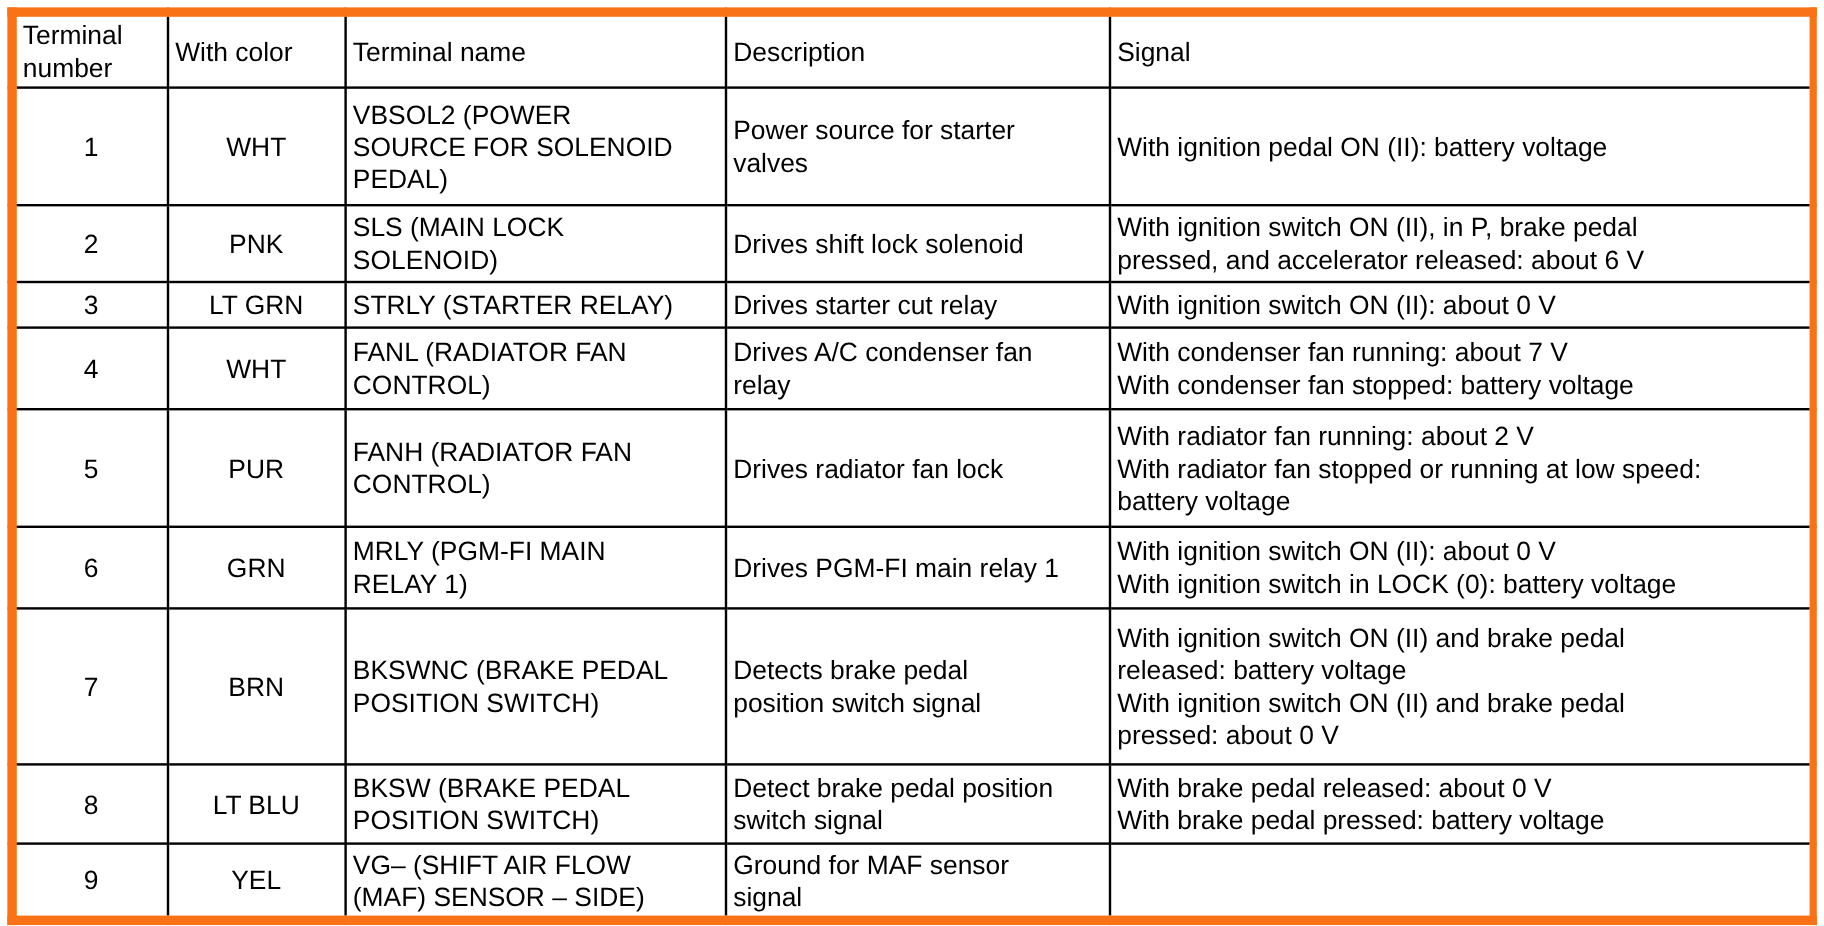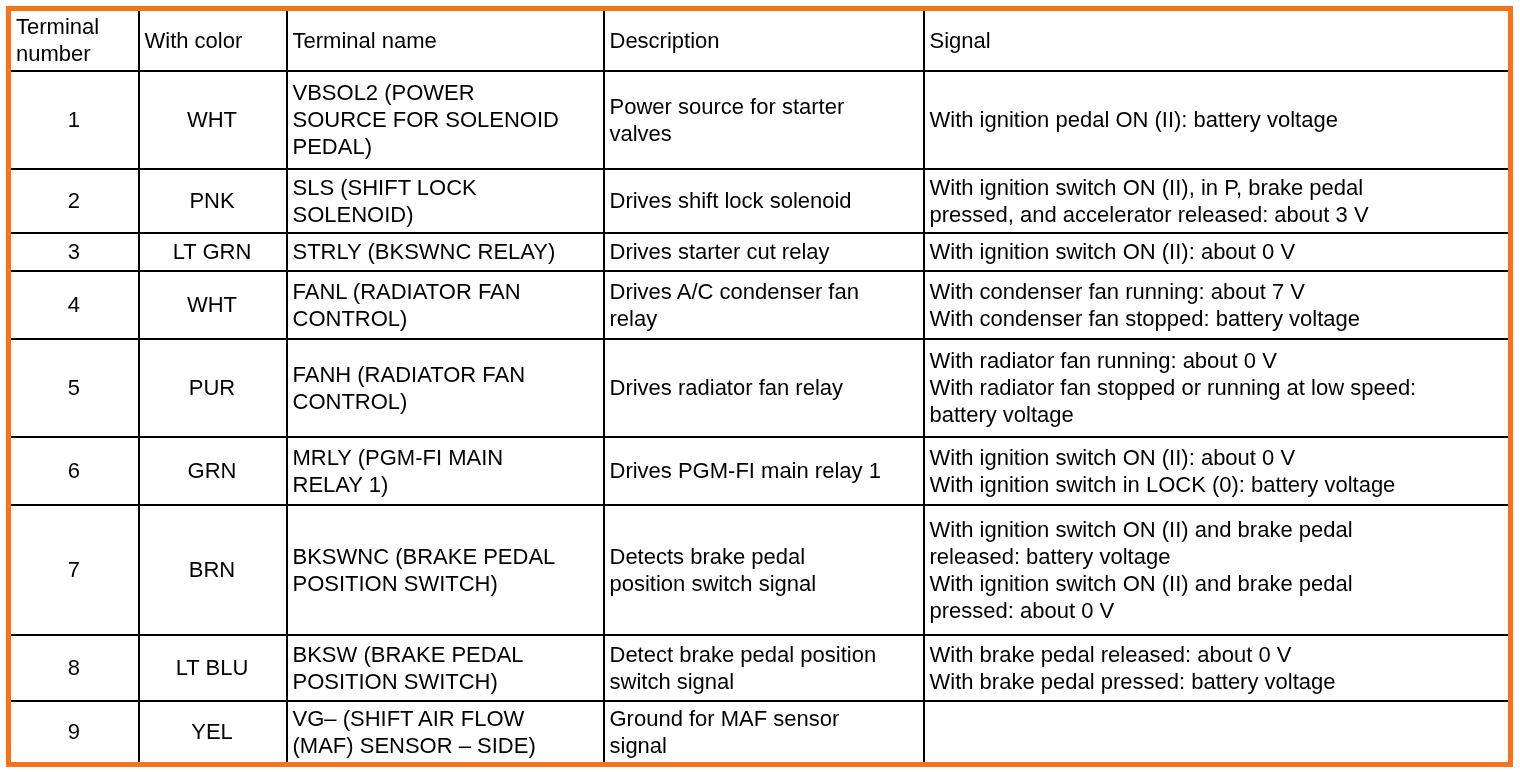--- a/index.html
+++ b/index.html
@@ -8,21 +8,21 @@
     background: #ffffff;
   }
   body {
     margin: 6px;
     font-family: "Liberation Sans", sans-serif;
     color: #000000;
   }
   table.terminal-table {
     border-collapse: collapse;
     table-layout: fixed;
-    border: 5px solid #f97316;
+    border: 8px solid #f97316;
     width: 1502px;
   }
   th, td {
     border: 2px solid #000000;
     font-size: 22px;
     line-height: 27px;
     font-weight: 400;
     vertical-align: middle;
     padding: 2px 6px 2px 5px;
     white-space: pre-line;
@@ -61,50 +61,50 @@
       <td>VBSOL2 (POWER
 SOURCE FOR SOLENOID
 PEDAL)</td>
       <td>Power source for starter
 valves</td>
       <td>With ignition pedal ON (II): battery voltage</td>
     </tr>
     <tr style="height:64px">
       <td class="center">2</td>
       <td class="center">PNK</td>
-      <td>SLS (SHIFT LOCK
+      <td>SLS (MAIN LOCK
 SOLENOID)</td>
       <td>Drives shift lock solenoid</td>
       <td>With ignition switch ON (II), in P, brake pedal
-pressed, and accelerator released: about 3 V</td>
+pressed, and accelerator released: about 6 V</td>
     </tr>
     <tr style="height:38px">
       <td class="center">3</td>
       <td class="center">LT GRN</td>
-      <td>STRLY (BKSWNC RELAY)</td>
+      <td>STRLY (STARTER RELAY)</td>
       <td>Drives starter cut relay</td>
       <td>With ignition switch ON (II): about 0 V</td>
     </tr>
     <tr style="height:68px">
       <td class="center">4</td>
       <td class="center">WHT</td>
       <td>FANL (RADIATOR FAN
 CONTROL)</td>
       <td>Drives A/C condenser fan
 relay</td>
       <td>With condenser fan running: about 7 V
 With condenser fan stopped: battery voltage</td>
     </tr>
     <tr style="height:98px">
       <td class="center">5</td>
       <td class="center">PUR</td>
       <td>FANH (RADIATOR FAN
 CONTROL)</td>
-      <td>Drives radiator fan relay</td>
-      <td>With radiator fan running: about 0 V
+      <td>Drives radiator fan lock</td>
+      <td>With radiator fan running: about 2 V
 With radiator fan stopped or running at low speed:
 battery voltage</td>
     </tr>
     <tr style="height:68px">
       <td class="center">6</td>
       <td class="center">GRN</td>
       <td>MRLY (PGM-FI MAIN
 RELAY 1)</td>
       <td>Drives PGM-FI main relay 1</td>
       <td>With ignition switch ON (II): about 0 V

